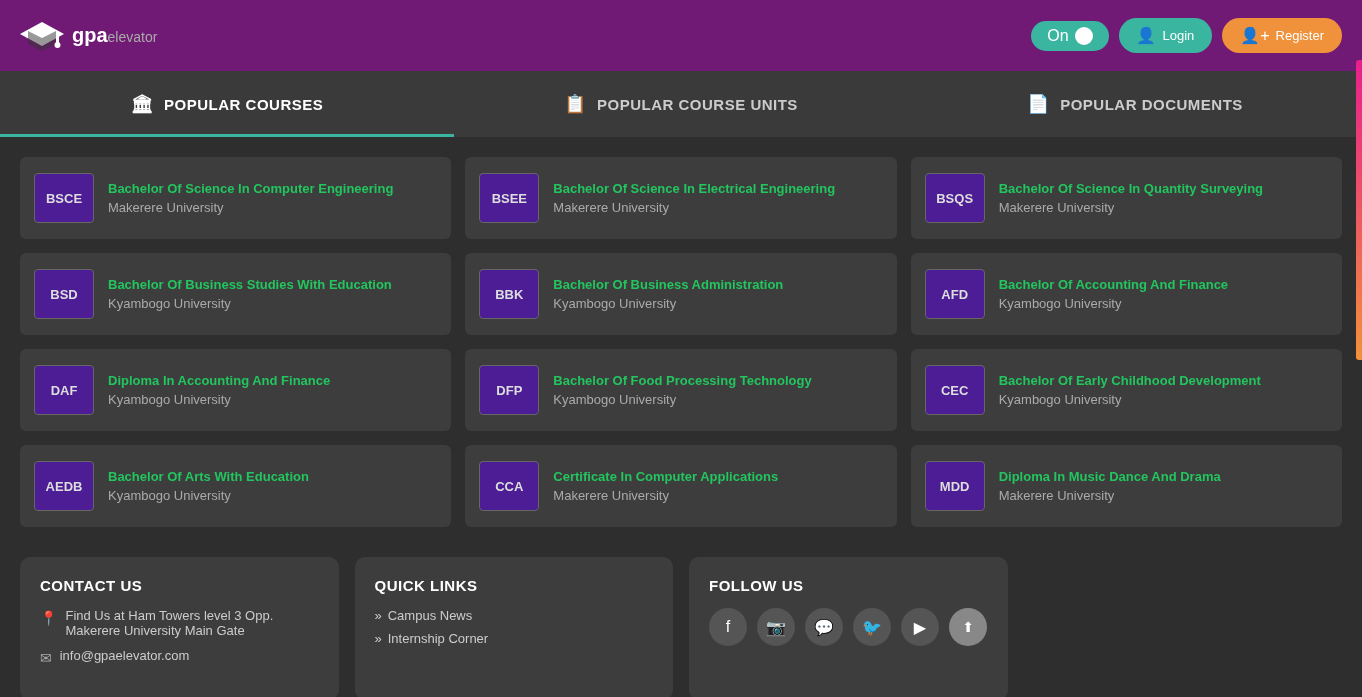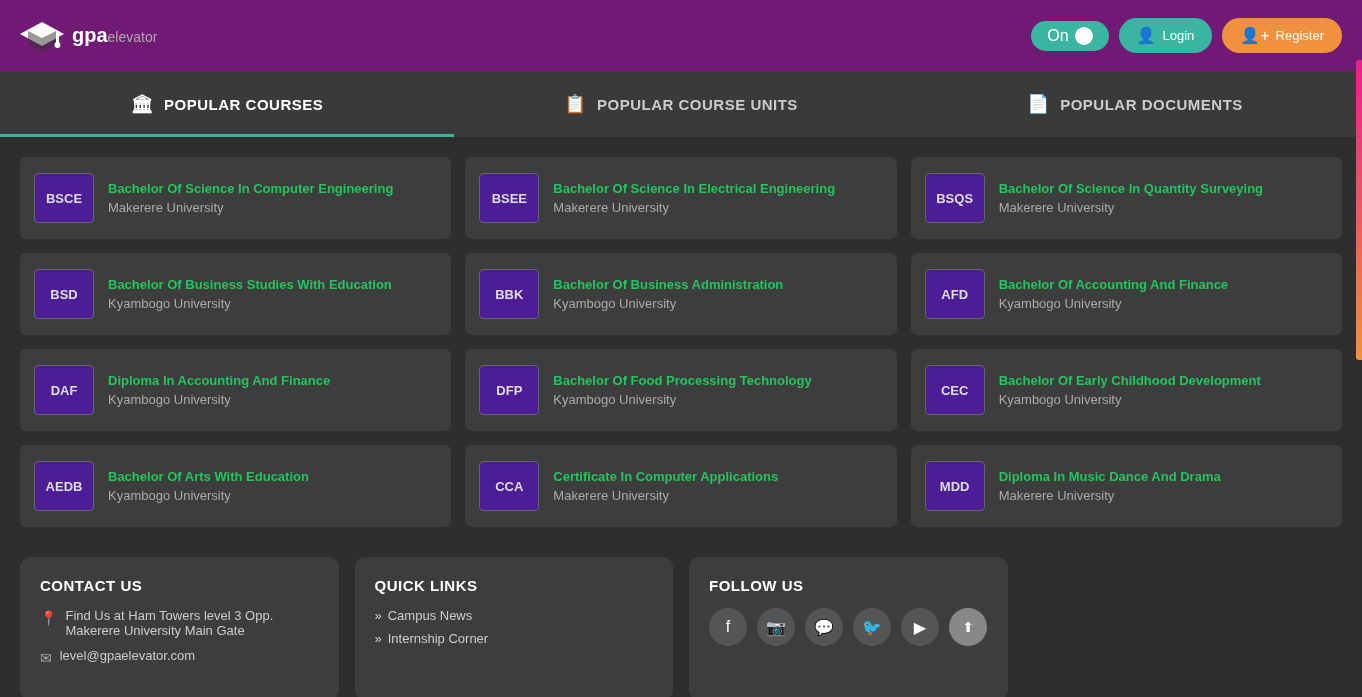--- a/index.html
+++ b/index.html
@@ -316,21 +316,21 @@
 
 
     <div class="footer-card">
       <h3>CONTACT US</h3>
       <div class="contact-item">
         <span class="contact-icon">📍</span>
         <span>Find Us at Ham Towers level 3 Opp. Makerere University Main Gate</span>
       </div>
       <div class="contact-item">
         <span class="contact-icon">✉</span>
-        <span>level@gpaelevator.com</span>
+        <span>info@gpaelevator.com</span>
       </div>
     </div>
 
     <div class="footer-card">
       <h3>QUICK LINKS</h3>
       <div class="footer-link">Campus News</div>
       <div class="footer-link">Internship Corner</div>
     </div>
 
     <div class="footer-card">

